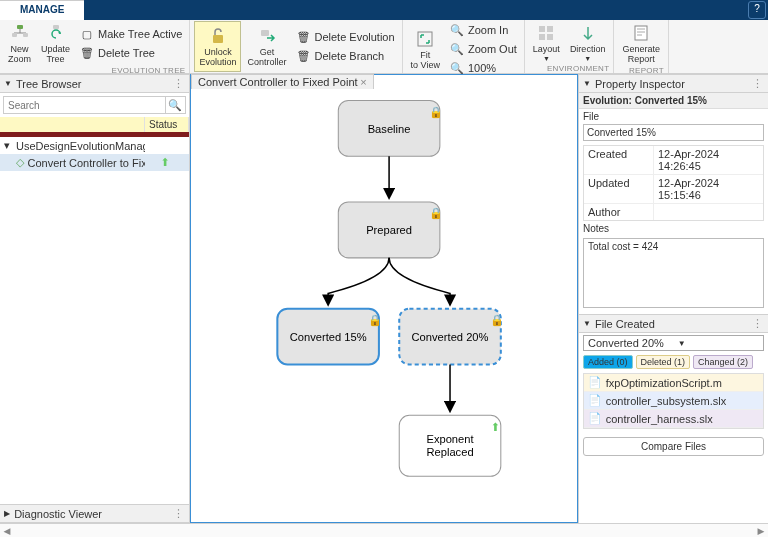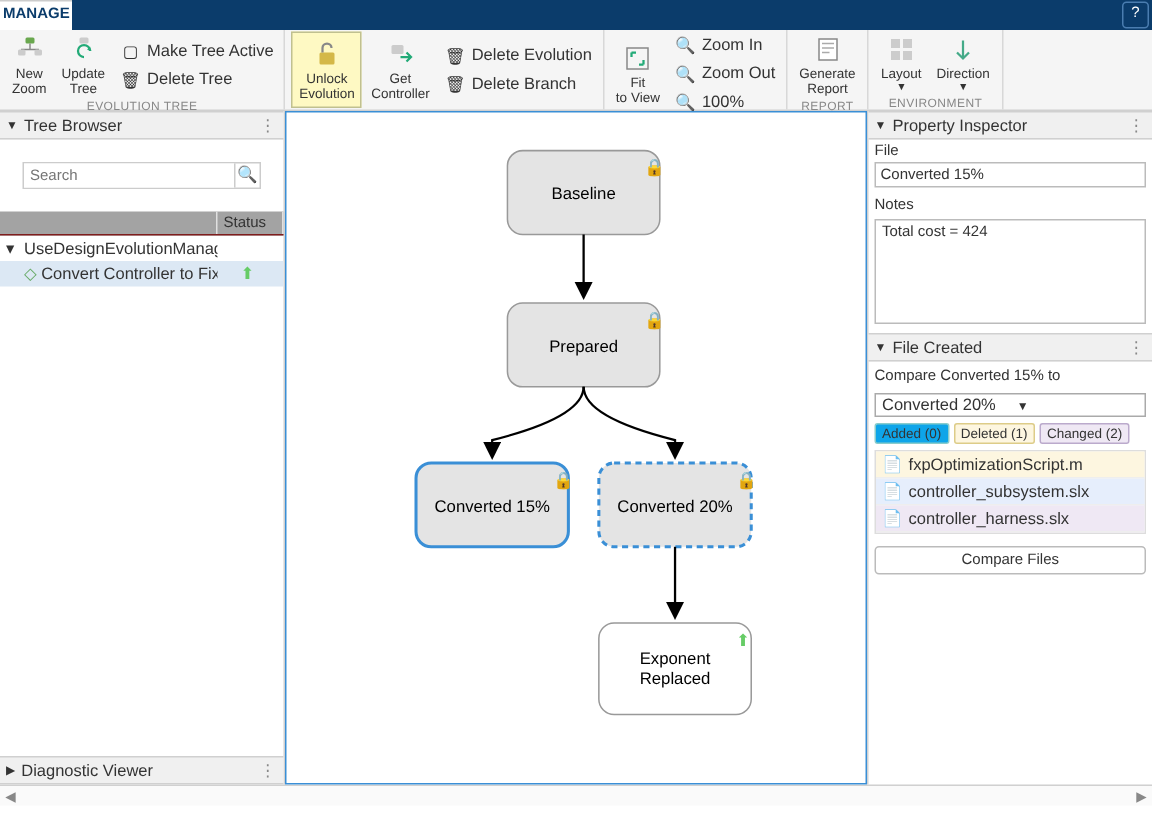--- a/index.html
+++ b/index.html
@@ -1,40 +1,40 @@
 <!DOCTYPE html>
 <html><head>
 <meta charset="utf-8">
 <style>
 *{box-sizing:border-box;margin:0;padding:0;font-family:"Segoe UI",Arial,sans-serif;font-size:11px;color:#333}
 body{width:768px;height:547px;background:#fff;overflow:hidden;position:relative}
 .titlebar{height:20px;background:#0b3c6b;display:flex}
-.tab-main{background:#fff;color:#0b3c6b;font-size:10px;padding:3px 2px;font-weight:600;border-top:1px solid #ccc}
+.tab-main{background:#fff;color:#0b3c6b;font-size:10px;padding:3px 20px;font-weight:600;border-top:1px solid #ccc}
 .help-btn{margin-left:auto;width:18px;height:18px;background:#0b3c6b;color:#fff;border:1px solid #4a7db0;border-radius:3px;text-align:center;line-height:14px;margin-right:2px;margin-top:1px;font-size:10px}
 .ribbon{height:54px;background:#f5f5f5;border-bottom:1px solid #d0d0d0;display:flex}
 .rgrp{border-right:1px solid #d8d8d8;padding:1px 4px;display:flex;flex-direction:column}
 .rgrp-items{display:flex;gap:2px;flex:1}
-.rgrp-label{font-size:8px;color:#888;text-align:center;letter-spacing:.3px}
+.rgrp-label{font-size:8px;color:#888;text-align:right;letter-spacing:.3px}
 .big-btn{display:flex;flex-direction:column;align-items:center;justify-content:center;padding:2px 4px;gap:1px;cursor:pointer}
 .big-btn.active{background:#fef9c3;border:1px solid #c0c090}
 .big-btn .lbl{font-size:9px;text-align:center;line-height:10px}
 .small-btns{display:flex;flex-direction:column;gap:1px;justify-content:center}
 .small-btn{display:flex;align-items:center;gap:3px;padding:1px 3px;font-size:9px;cursor:pointer}
 .small-btn.disabled{color:#aaa}
 .icon-box{width:16px;height:16px;display:inline-flex;align-items:center;justify-content:center}
 .icon-box.lg{width:20px;height:20px}
 .content{display:flex;height:449px}
 .left-panel{width:190px;border-right:1px solid #d0d0d0;display:flex;flex-direction:column}
 .panel-hdr{background:#f0f0f0;border-top:1px solid #d0d0d0;border-bottom:1px solid #d0d0d0;padding:2px 4px;font-size:10px;display:flex;align-items:center}
 .panel-hdr .tri{margin-right:4px;font-size:8px}
 .panel-hdr .menu{margin-left:auto;color:#888;letter-spacing:1px}
-.search-row{display:flex;border:1px solid #ccc;margin:15px}
+.search-row{display:flex;border:1px solid #ccc;margin:3px}
 .search-row input{flex:1;border:none;padding:2px 4px;font-size:10px;outline:none}
 .search-row .mag{width:20px;text-align:center;border-left:1px solid #ccc;line-height:16px}
-.tree-hdr{display:flex;border-bottom:1px solid #7f1d1d;background:#a3a3a3}
+.tree-hdr{display:flex;border-bottom:5px solid #7f1d1d;background:#fef9c3}
 .tree-hdr div{padding:2px 4px;font-size:10px;border-right:1px solid #e0e0e0}
 .tree-row{display:flex;padding:2px 4px;font-size:10px;align-items:center}
 .tree-row.sel{background:#dce8f4}
 .tree-row .ind{width:12px}
 .tree-row .nm{flex:1;overflow:hidden;white-space:nowrap}
 .tree-row .st{width:40px;text-align:center}
 .canvas-wrap{flex:1;border:1px solid #3a8fd6;position:relative;background:#fff}
 .canvas-tab{position:absolute;top:-1px;left:0;background:#f0f0f0;border:1px solid #ccc;border-bottom:none;padding:1px 6px;font-size:10px}
 svg.flow{width:100%;height:100%}
 .right-panel{width:190px;border-left:1px solid #d0d0d0;display:flex;flex-direction:column}
@@ -169,58 +169,58 @@
       </div>
     </div>
     <div class="rgrp-label">NAVIGATE</div>
   </div>
 
   <div class="rgrp">
     <div class="rgrp-items">
       <div class="big-btn">
         <span class="icon-box lg">
             <svg width="18" height="18">
+              <rect x="2" y="2" width="6" height="6" fill="#ccc"></rect>
+              <rect x="10" y="2" width="6" height="6" fill="#ccc"></rect>
+              <rect x="2" y="10" width="6" height="6" fill="#ccc"></rect>
+              <rect x="10" y="10" width="6" height="6" fill="#ccc"></rect>
+            </svg>
+          </span>
+        <span class="lbl">Layout</span>
+          <span style="font-size:7px">▼</span>
+      </div>
+      <div class="big-btn">
+        <span class="icon-box lg">
+            <svg width="18" height="18">
+              <path d="M9 3v12M5 11l4 4 4-4" stroke="#4a8" fill="none" stroke-width="1.5"></path>
+            </svg>
+          </span>
+        <span class="lbl">Direction</span>
+          <span style="font-size:7px">▼</span>
+      </div>
+    </div>
+    <div class="rgrp-label">ENVIRONMENT</div>
+  </div>
+
+  <div class="rgrp">
+    <div class="rgrp-items">
+      <div class="big-btn">
+        <span class="icon-box lg">
+            <svg width="18" height="18">
               <rect x="3" y="2" width="12" height="14" fill="#fff" stroke="#888"></rect>
               <line x1="5" y1="5" x2="13" y2="5" stroke="#aaa"></line>
               <line x1="5" y1="8" x2="13" y2="8" stroke="#aaa"></line>
               <line x1="5" y1="11" x2="10" y2="11" stroke="#aaa"></line>
             </svg>
           </span>
         <span class="lbl" style="white-space:pre">Generate
 Report</span>
       </div>
     </div>
     <div class="rgrp-label">REPORT</div>
-  </div>
-
-  <div class="rgrp">
-    <div class="rgrp-items">
-      <div class="big-btn">
-        <span class="icon-box lg">
-            <svg width="18" height="18">
-              <rect x="2" y="2" width="6" height="6" fill="#ccc"></rect>
-              <rect x="10" y="2" width="6" height="6" fill="#ccc"></rect>
-              <rect x="2" y="10" width="6" height="6" fill="#ccc"></rect>
-              <rect x="10" y="10" width="6" height="6" fill="#ccc"></rect>
-            </svg>
-          </span>
-        <span class="lbl">Layout</span>
-          <span style="font-size:7px">▼</span>
-      </div>
-      <div class="big-btn">
-        <span class="icon-box lg">
-            <svg width="18" height="18">
-              <path d="M9 3v12M5 11l4 4 4-4" stroke="#4a8" fill="none" stroke-width="1.5"></path>
-            </svg>
-          </span>
-        <span class="lbl">Direction</span>
-          <span style="font-size:7px">▼</span>
-      </div>
-    </div>
-    <div class="rgrp-label">ENVIRONMENT</div>
   </div>
 </div>
 
 <div class="content">
 
   <div class="left-panel">
     <div class="panel-hdr">
         <span class="tri">▼</span>
         <span>Tree Browser</span>
         <span class="menu">⋮</span>
@@ -246,20 +246,21 @@
       </div>
     <div style="flex:1"></div>
     <div class="panel-hdr">
         <span class="tri">▶</span>
         <span>Diagnostic Viewer</span>
         <span class="menu">⋮</span>
       </div>
   </div>
 
   <div class="canvas-wrap">
+    <div class="canvas-tab"><span>Convert Controller to Fixed Point</span> <span style="color:#888">×</span></div>
     <svg class="flow" viewBox="0 0 380 440">
       <defs>
           <marker id="ah" markerWidth="8" markerHeight="8" refX="6" refY="4" orient="auto">
             <path d="M0 0L8 4L0 8z" fill="#000"></path>
           </marker>
         </defs>
 
       <rect x="145" y="25" width="100" height="55" rx="10" fill="#e4e4e4" stroke="#999"></rect>
       <text x="195" y="57" text-anchor="middle" font-size="11">Baseline</text>
       <text x="235" y="40" font-size="11" fill="#999">🔒</text>
@@ -289,31 +290,45 @@
       <text x="295" y="350" font-size="11" fill="#6c6">⬆</text>
     </svg>
   </div>
 
   <div class="right-panel">
     <div class="panel-hdr">
         <span class="tri">▼</span>
         <span>Property Inspector</span>
         <span class="menu">⋮</span>
       </div>
+    <div class="evo-title">Evolution: Converted 15%</div>
     <div class="prop-label">File</div>
     <div class="prop-input">Converted 15%</div>
+    <div class="prop-table">
+      <div class="row">
+          <div class="k">Created</div>
+          <div class="v">12-Apr-2024 14:26:45</div>
+        </div>
+      <div class="row">
+          <div class="k">Updated</div>
+          <div class="v">12-Apr-2024 15:15:46</div>
+        </div>
+      <div class="row">
+          <div class="k">Author</div>
+          <div class="v"></div>
+        </div>
+    </div>
     <div class="prop-label">Notes</div>
     <div class="notes-box">Total cost = 424</div>
 
     <div class="panel-hdr" style="margin-top:4px">
         <span class="tri">▼</span>
         <span>File Created</span>
         <span class="menu">⋮</span>
       </div>
-    <div class="compare-row">Compare  Converted 15%  to</div>
     <div class="compare-sel">
         <span>Converted 20%</span>
         <span style="font-size:8px">▼</span>
       </div>
     <div class="badges">
       <span class="badge" style="border-color:#8cc;background:#0ea5e9">Added (0)</span>
       <span class="badge" style="border-color:#dc8;background:#fdf6e0">Deleted (1)</span>
       <span class="badge" style="border-color:#bac;background:#efe8f4">Changed (2)</span>
     </div>
     <div class="file-list">

